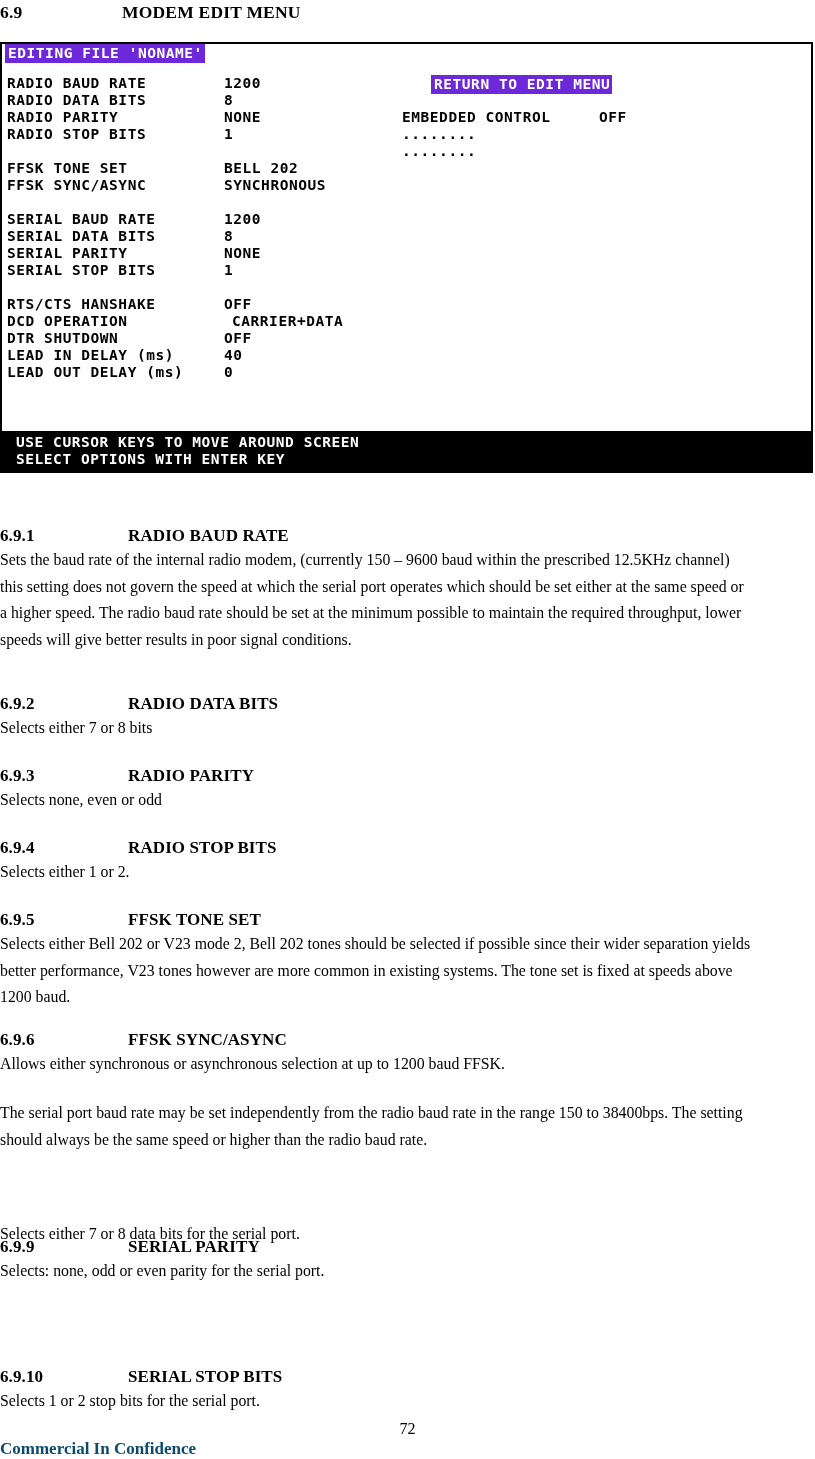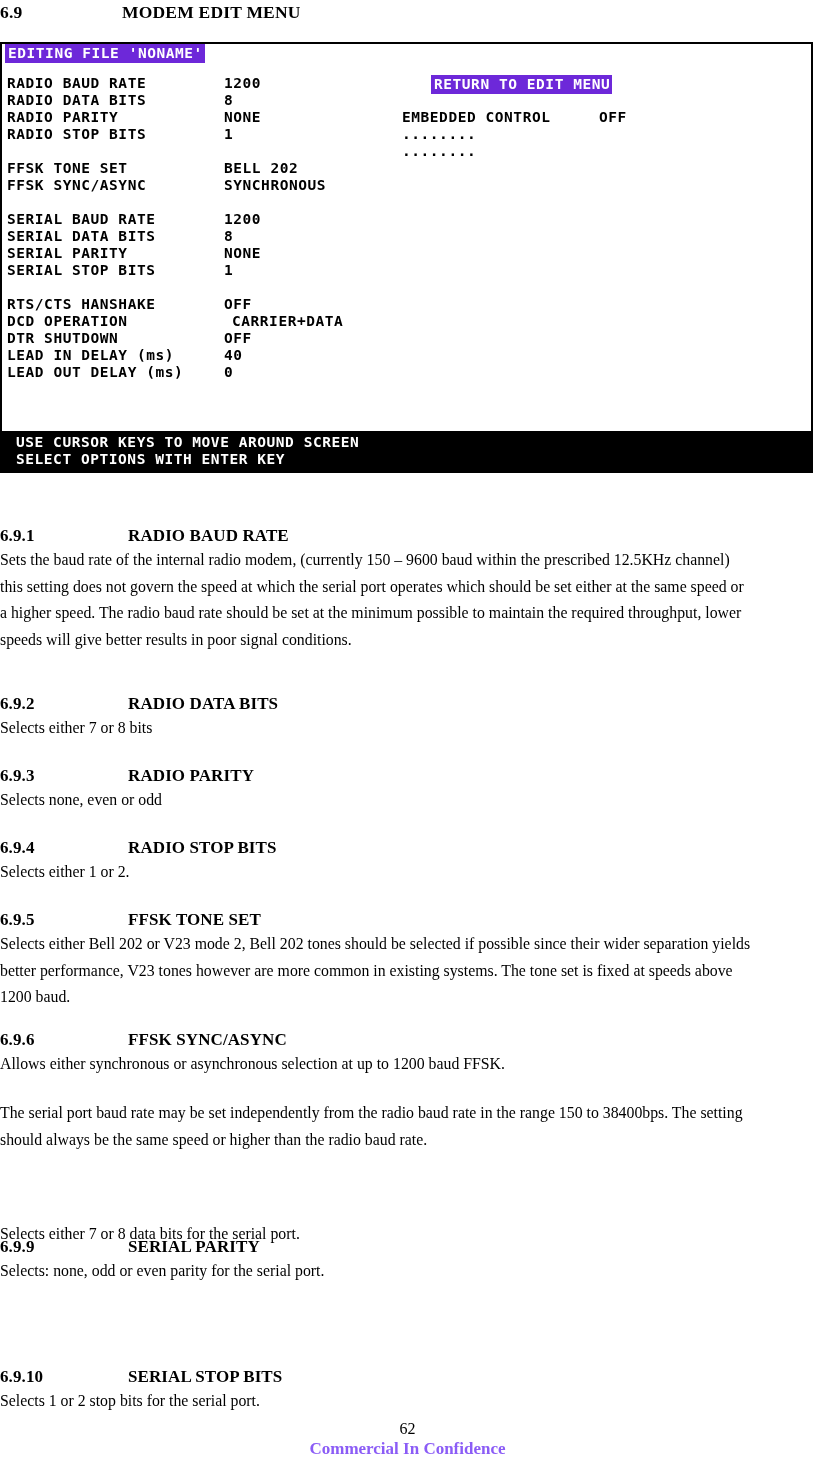--- a/index.html
+++ b/index.html
@@ -111,25 +111,24 @@
     width: 815px;
     text-align: center;
     font-family: "Liberation Serif", serif;
     font-size: 16px;
   }
   .confidential {
     position: absolute;
     left: 0;
     top: 1439px;
     width: 815px;
-    text-align: center;
     font-family: "Liberation Serif", serif;
     font-weight: bold;
     font-size: 17px;
-    color: #8b5cf6;
+    color: #0c4a6e;
   }
 </style>
 </head>
 <body>
 
 <div class="doc-heading"><span class="num">6.9</span><span>MODEM EDIT MENU</span></div>
 
 <div class="terminal">
   <div class="term-inner">
 
@@ -223,14 +222,14 @@
 <div class="sec" style="top:1226px;margin-top:9px;">
   <div class="sec-head"><span class="num">6.9.9</span><span>SERIAL PARITY</span></div>
   <div class="sec-body">Selects:  none, odd or even parity for the serial port.</div>
 </div>
 
 <div class="sec" style="top:1365px;">
   <div class="sec-head"><span class="num">6.9.10</span><span>SERIAL STOP BITS</span></div>
   <div class="sec-body">Selects 1 or 2 stop bits for the serial port.</div>
 </div>
 
-<div class="page-number">62</div>
+<div class="page-number">72</div>
 <div class="confidential">Commercial In Confidence</div>
 
 </body></html>

